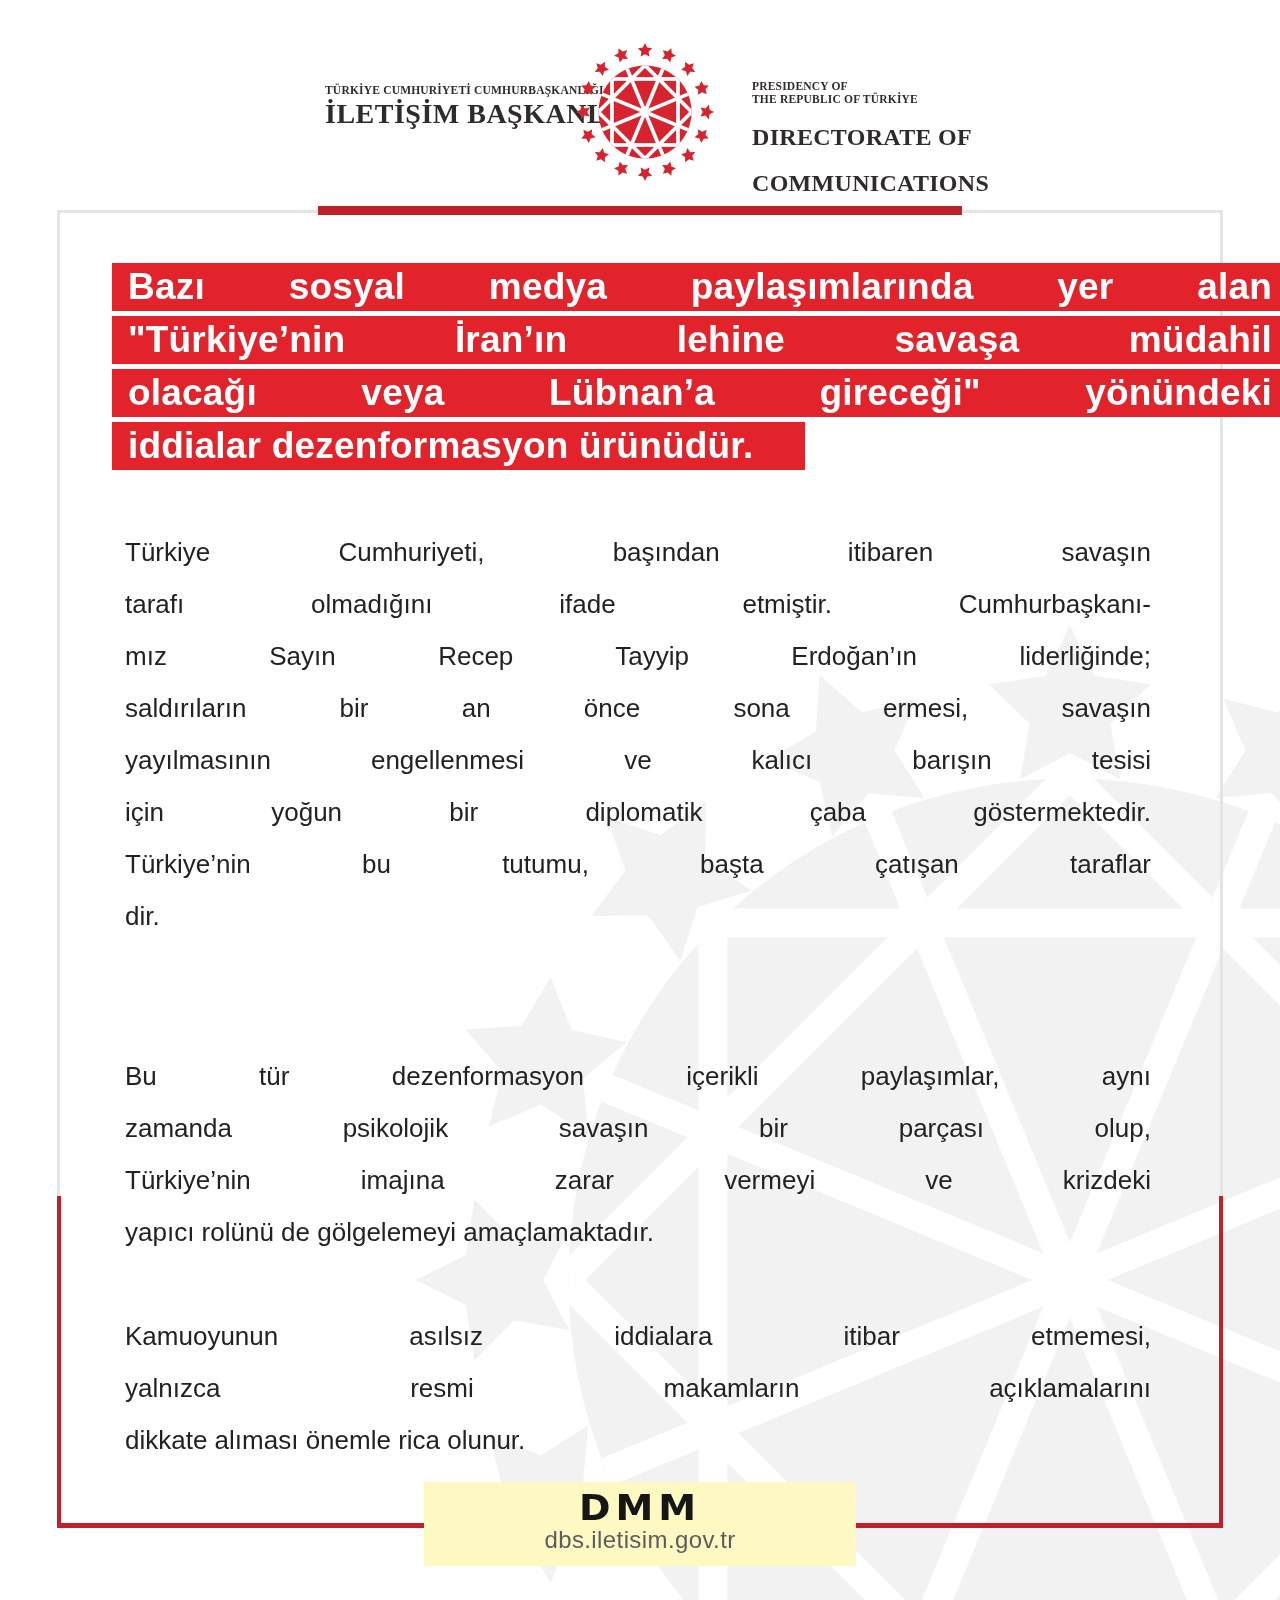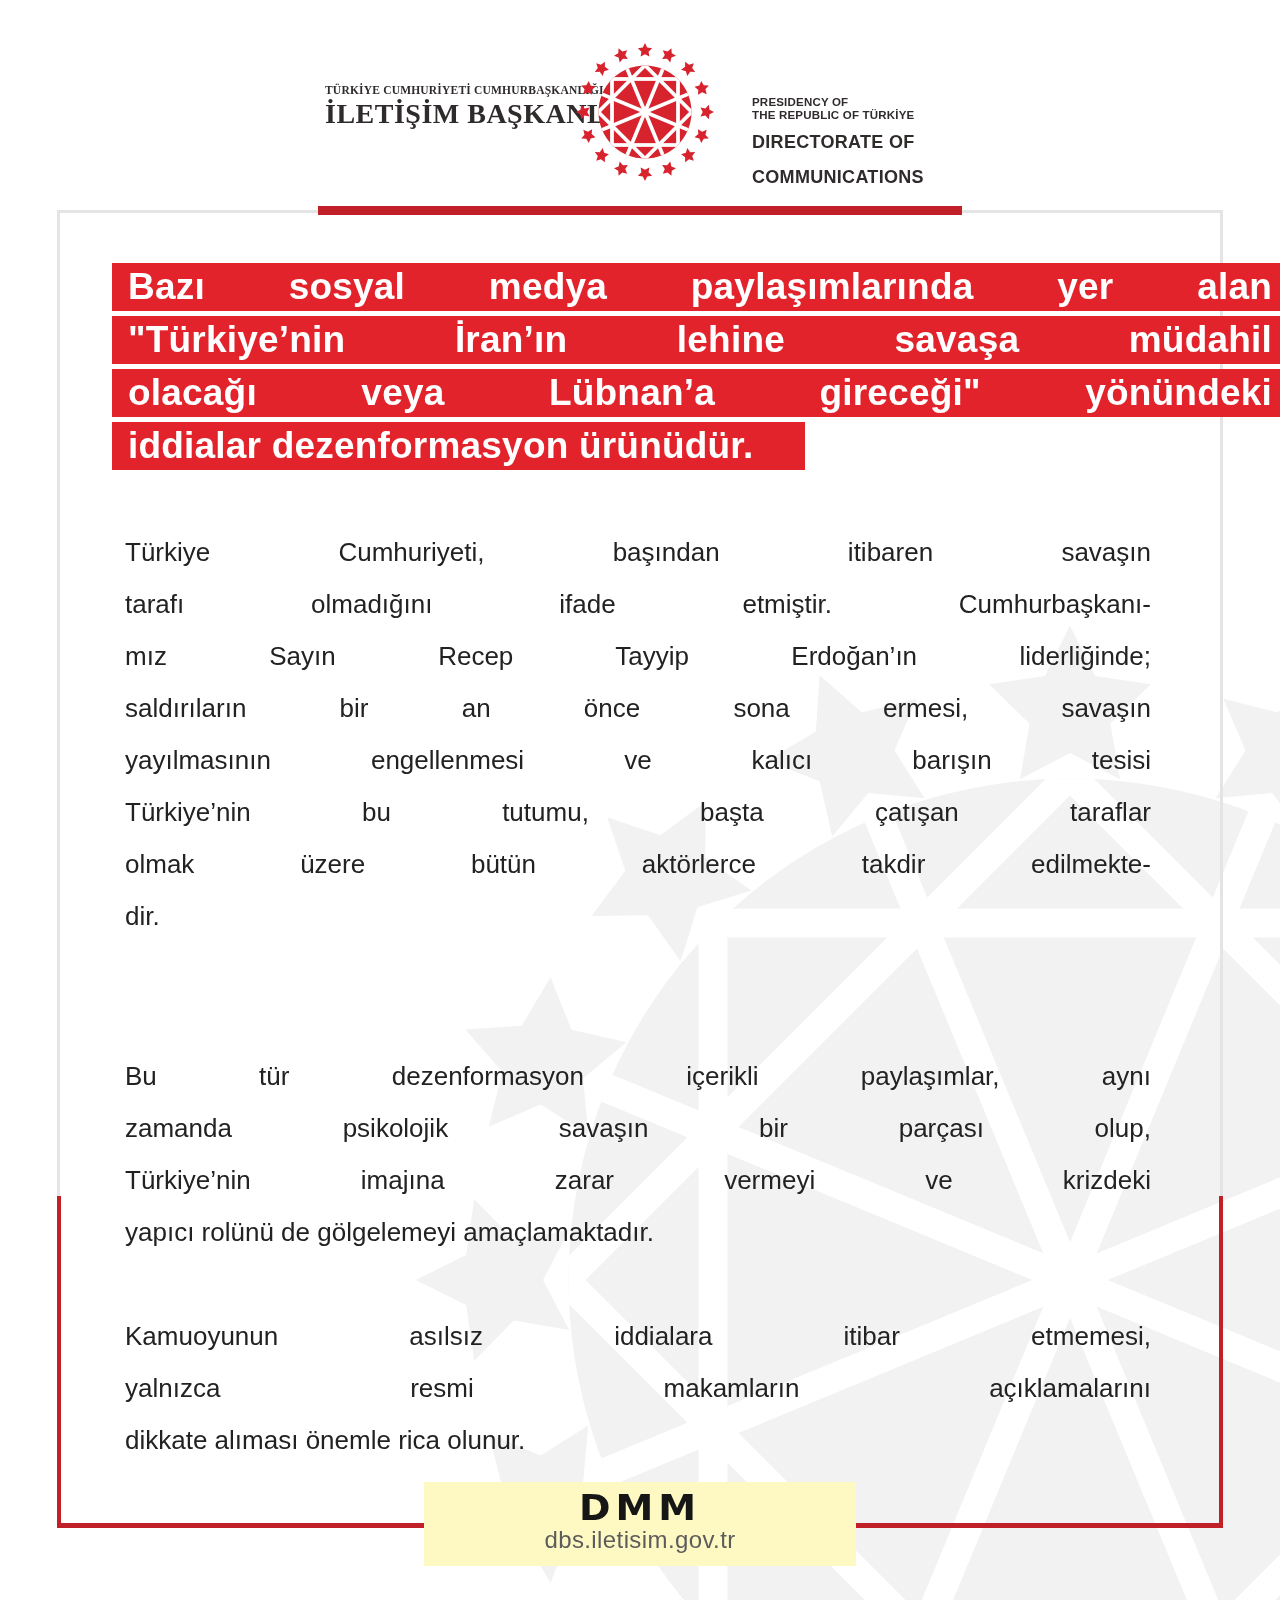--- a/index.html
+++ b/index.html
@@ -21,25 +21,25 @@
   .watermark{position:absolute;left:220px;top:430px;width:1700px;height:1700px;z-index:0;color:var(--watermark-gray);}
   
   .hdr-left{
     position:absolute;left:325px;top:84px;width:235px;text-align:center;
     font-family:"Liberation Serif",serif;color:var(--header-text);z-index:2;
   }
   .hdr-left .small{font-size:11.5px;font-weight:700;letter-spacing:.2px;white-space:nowrap;}
   .hdr-left .large{font-size:28px;font-weight:700;letter-spacing:.5px;margin-top:2px;white-space:nowrap;}
   .hdr-logo{position:absolute;left:570px;top:37px;width:150px;height:150px;color:var(--logo-red);z-index:2;}
   .hdr-right{
-    position:absolute;left:752px;top:96px;font-family:Liberation Sans, sans-serif;
+    position:absolute;left:752px;top:80px;font-family:Liberation Serif, serif;
     color:var(--header-text);z-index:2;
   }
   .hdr-right .small{font-size:11.5px;font-weight:700;line-height:13px;letter-spacing:.2px;}
-  .hdr-right .large{font-size:18px;font-weight:700;line-height:29px;letter-spacing:.3px;margin-top:6px;}
+  .hdr-right .large{font-size:24px;font-weight:700;line-height:29px;letter-spacing:.3px;margin-top:17px;}
   
   .b{position:absolute;z-index:1;}
   .b.gray{background:var(--border-gray);}
   .b.red{background:var(--accent-red);}
   .accent-bar{position:absolute;left:318px;top:206px;width:644px;height:9px;background:var(--accent-red);z-index:2;}
   
   .headline{position:absolute;left:112px;top:263px;width:1176px;z-index:2;}
   .hl-row{
     box-sizing:border-box;background:var(--headline-red);color:#fff;
     font-weight:700;font-size:37px;height:48px;line-height:48px;
@@ -177,22 +177,22 @@
     <div class="hl-row">olacağı veya Lübnan’a gireceği" yönündeki</div>
     <div class="hl-row short">iddialar dezenformasyon ürünüdür.</div>
   </div>
 
   <div class="para p1">
     <div class="line">Türkiye Cumhuriyeti, başından itibaren savaşın</div>
     <div class="line">tarafı olmadığını ifade etmiştir. Cumhurbaşkanı-</div>
     <div class="line">mız Sayın Recep Tayyip Erdoğan’ın liderliğinde;</div>
     <div class="line">saldırıların bir an önce sona ermesi, savaşın</div>
     <div class="line">yayılmasının engellenmesi ve kalıcı barışın tesisi</div>
+    <div class="line">için yoğun bir diplomatik çaba göstermektedir.</div>
     <div class="line">Türkiye’nin bu tutumu, başta çatışan taraflar</div>
-    <div class="line">olmak üzere bütün aktörlerce takdir edilmekte-</div>
     <div class="line last">dir.</div>
   </div>
 
   <div class="para p2">
     <div class="line">Bu tür dezenformasyon içerikli paylaşımlar, aynı</div>
     <div class="line">zamanda psikolojik savaşın bir parçası olup,</div>
     <div class="line">Türkiye’nin imajına zarar vermeyi ve krizdeki</div>
     <div class="line last">yapıcı rolünü de gölgelemeyi amaçlamaktadır.</div>
   </div>
 

